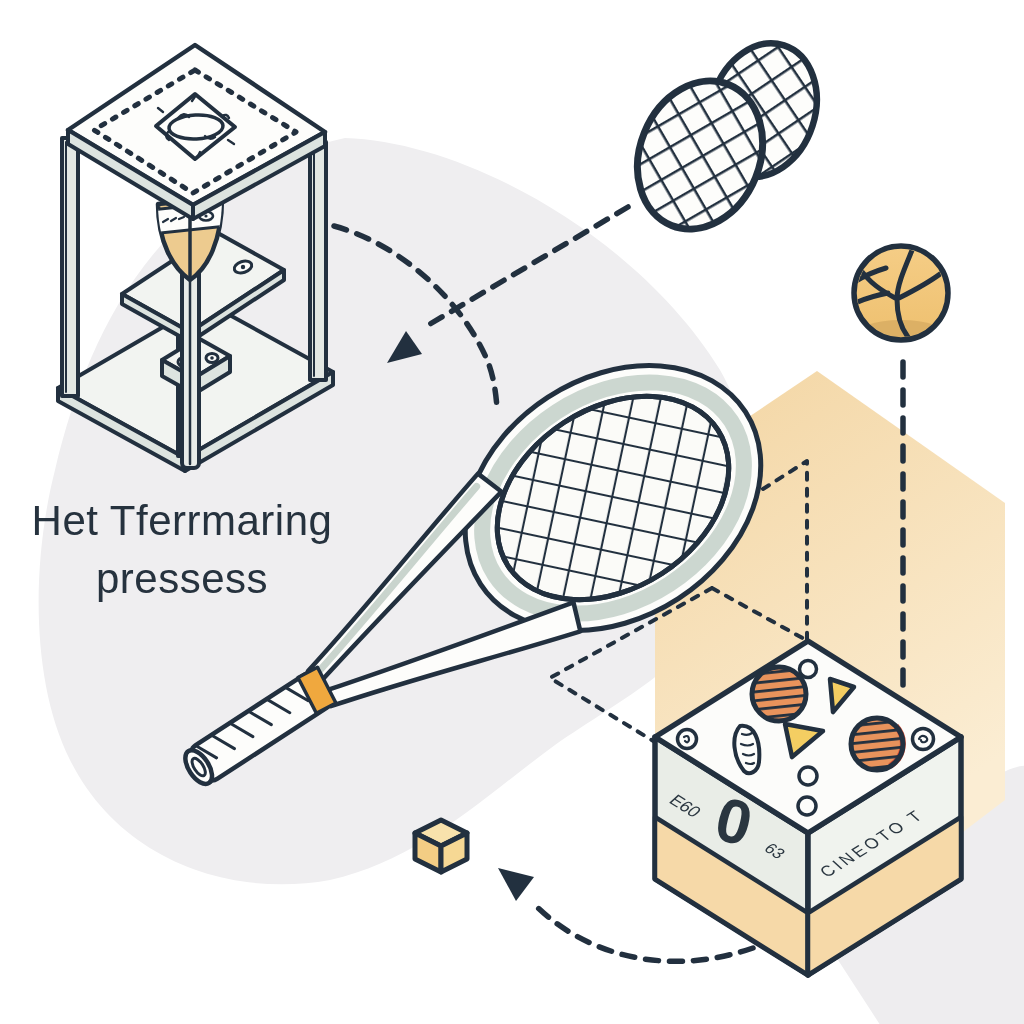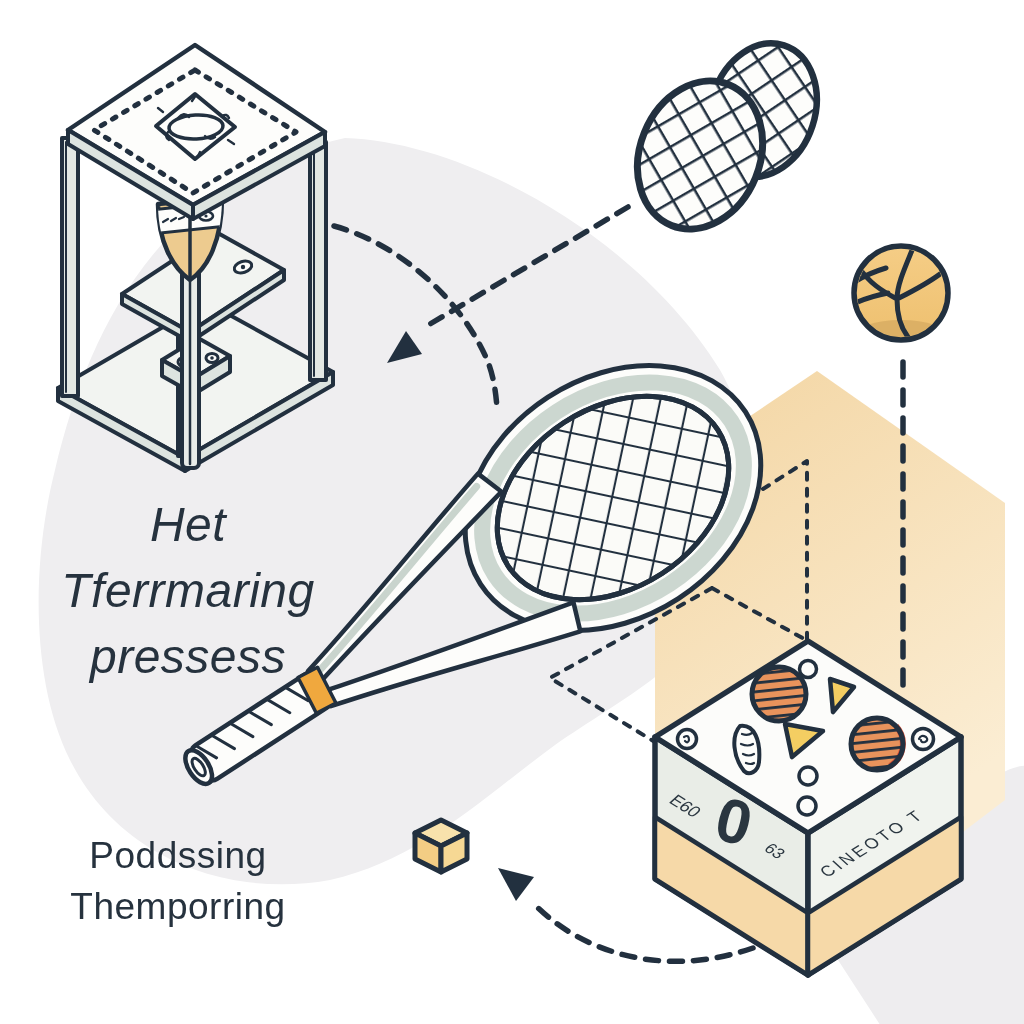--- a/index.html
+++ b/index.html
@@ -1,21 +1,21 @@
 <!DOCTYPE html>
 <html><head>
 <meta charset="utf-8">
 <style>
   html,body{margin:0;padding:0;background:#ffffff;}
   #stage{position:relative;width:1024px;height:1024px;overflow:hidden;
          font-family:"Liberation Sans",sans-serif;background:#ffffff;}
   svg{position:absolute;left:0;top:0;}
   .caption{position:absolute;color:#26323e;font-weight:500;text-align:center;
            white-space:pre-line;line-height:1.38;letter-spacing:.5px;}
-  #press-caption{left:32px;top:492px;width:312px;font-size:48px;font-style:italic;}
+  #press-caption{left:26px;top:492px;width:312px;font-size:42px;}
   #packing-caption{left:28px;top:830px;width:300px;font-size:37px;}
   .ink{stroke:#22303f;stroke-linejoin:round;stroke-linecap:round;}
   .w3{stroke-width:3;} .w35{stroke-width:3.5;} .w4{stroke-width:4;}
   .w45{stroke-width:4.5;} .w5{stroke-width:5;} .w55{stroke-width:5.5;} .w65{stroke-width:6.5;}
   .fn{fill:none;} .fw{fill:#fdfdfb;} .fside{fill:#dde4e0;} .ftop{fill:#f2f4f1;}
   .dashA{stroke-dasharray:13 11;fill:none;}
   .dashB{stroke-dasharray:7 9;fill:none;}
   .dashC{stroke-dasharray:4 9;fill:none;}
   text{fill:#2a3640;}
 </style>
@@ -223,15 +223,13 @@
   </g>
 
   <g>
     <path class="ink w55 dashA" d="M753,948 C660,980 580,950 535,905"></path>
     <polygon fill="#22303f" points="498,868 534,877 516,901"></polygon>
   </g>
 </svg>
 
 <div id="press-caption" class="caption">Het Tferrmaring
 pressess</div>
-<div id="packing-caption" class="caption">Poddssing
-Themporring</div>
 </div>
 
 </body></html>

